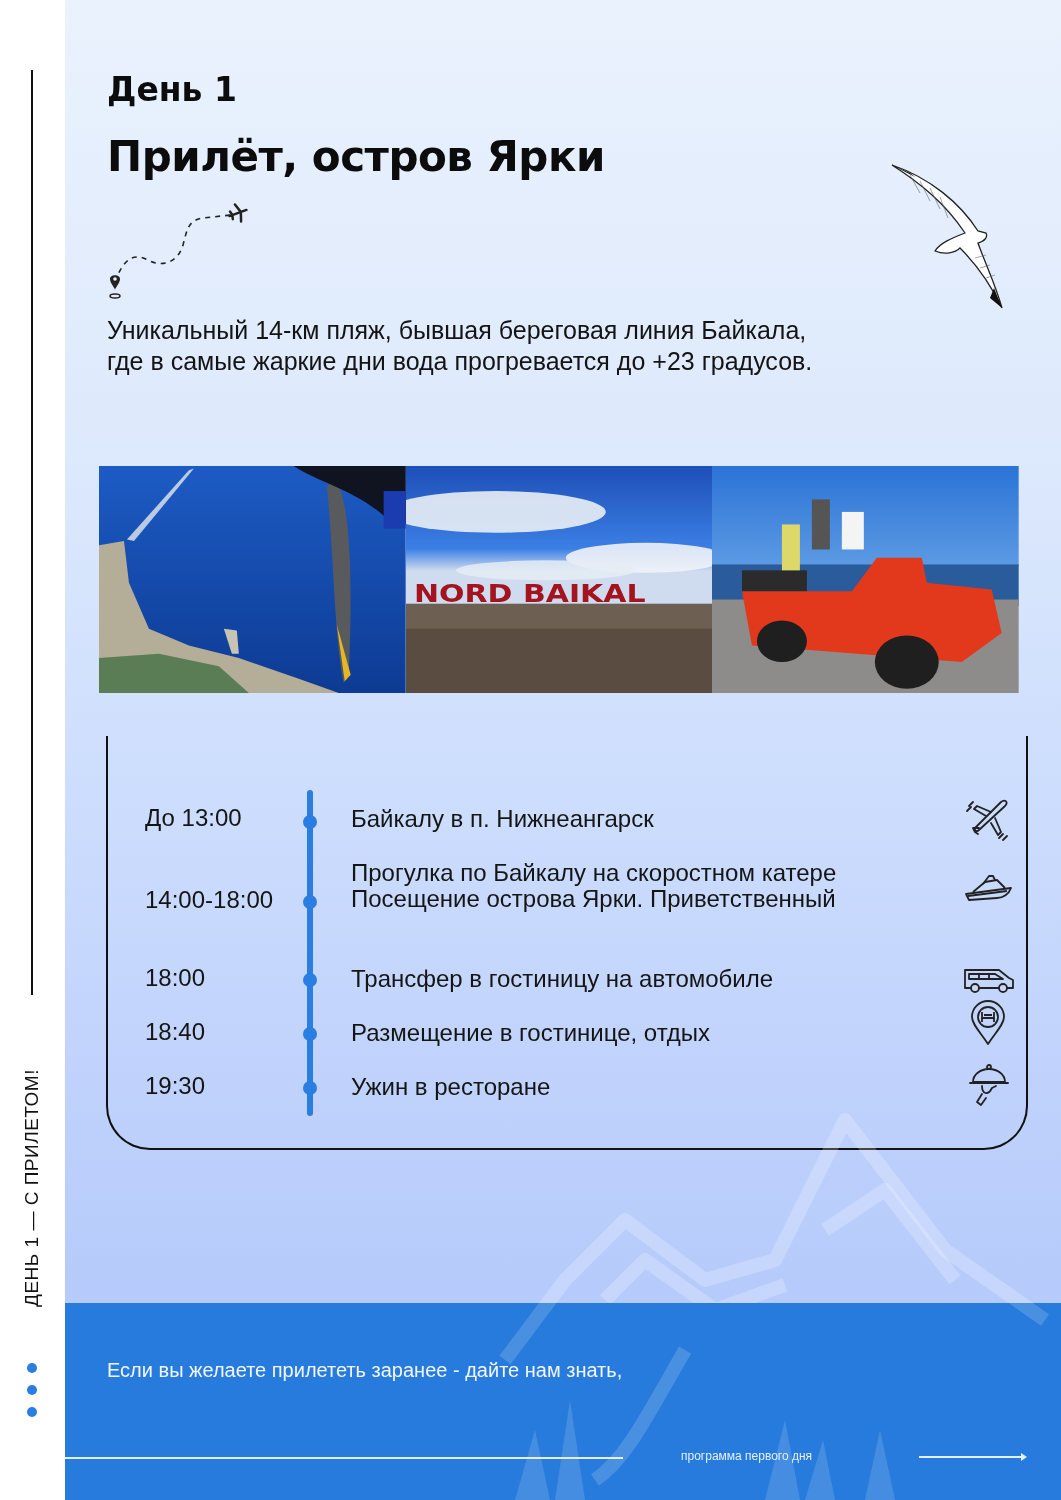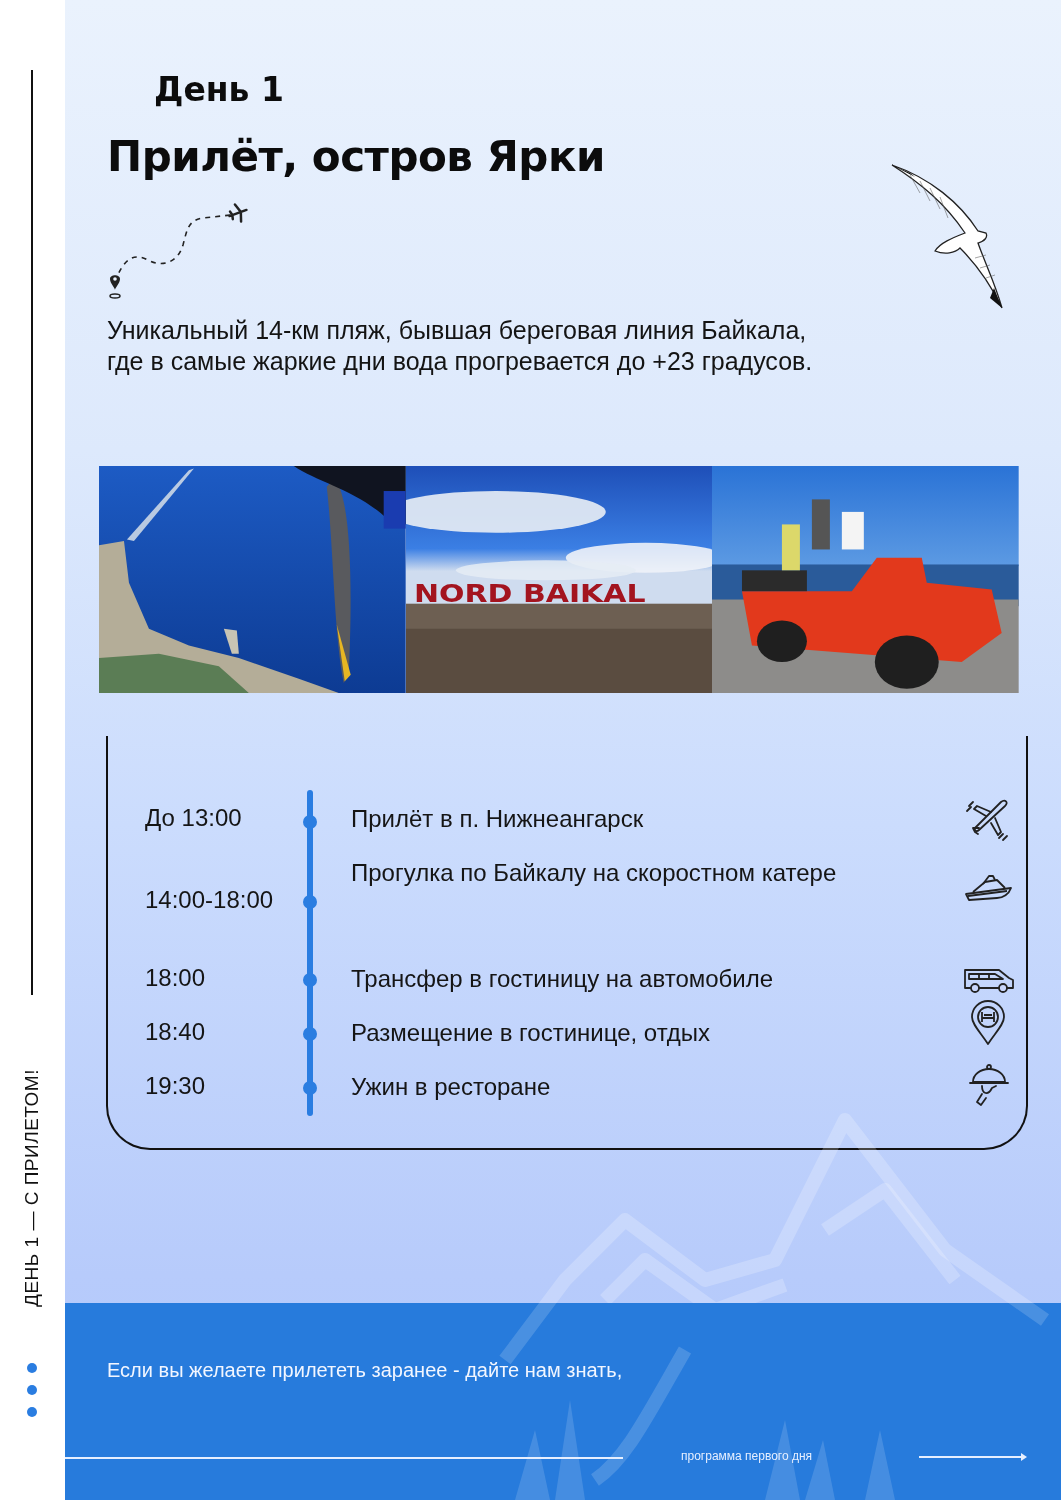--- a/index.html
+++ b/index.html
@@ -25,21 +25,21 @@
   .side-dots span {
     display: block; width: 10px; height: 10px; border-radius: 50%;
     background: #2a7de1; margin-bottom: 12px;
   }
   .page {
     position: absolute; left: 65px; top: 0; width: 996px; height: 1500px;
     background: linear-gradient(180deg, #eaf2fd 0%, #dde9fc 30%, #cbdcfd 55%, #b7cbfb 85%, #b1c7fb 100%);
     overflow: hidden;
   }
   .day-label {
-    position: absolute; left: 42px; top: 70px; font-size: 33px; font-weight: bold; color: #0c0c0c; margin-left: 47px;
+    position: absolute; left: 42px; top: 70px; font-size: 33px; font-weight: bold; color: #0c0c0c;
   }
   .page-title {
     position: absolute; left: 42px; top: 132px; font-size: 42px; font-weight: bold; color: #0c0c0c;
     letter-spacing: -0.5px;
   }
   .route-deco { position: absolute; left: 38px; top: 200px; }
   .gull { position: absolute; left: 825px; top: 163px; }
   .intro {
     position: absolute; left: 42px; top: 315px; width: 900px;
     font-size: 25px; line-height: 31px; color: #141414;
@@ -199,38 +199,39 @@
     </div>
   </div>
 
   <div class="schedule">
     <div class="timeline-bar"></div>
 
     <div class="event" style="top:68px">
       <div class="time" style="top:0">До 13:00</div>
       <div class="dot" style="top:11px"></div>
       <div class="desc" style="top:2px">
-        <div>Прилёт в п. Нижнеангарск</div>
+        <div>Байкалу в п. Нижнеангарск</div>
       </div>
       <svg class="icon" style="top:-10px" width="50" height="48" viewBox="0 0 50 48">
         <g fill="none" stroke="#222" stroke-width="1.8" stroke-linecap="round" stroke-linejoin="round">
           <path d="M38 8 C 42 5, 46 8, 42 12 L 16 36 C 14 38, 11 37, 12 34 Z"></path>
           <path d="M28 18 L 14 12 L 11 15 L 23 22"></path>
           <path d="M32 24 L 38 38 L 35 41 L 28 29"></path>
           <path d="M16 34 L 10 34 L 12 38 L 15 40"></path>
           <path d="M6 12 L 10 8 M 4 17 L 8 13 M 36 44 L 40 40 M 40 46 L 44 42"></path>
         </g>
       </svg>
     </div>
 
     <div class="event" style="top:122px">
       <div class="time" style="top:28px">14:00-18:00</div>
       <div class="dot" style="top:37px"></div>
       <div class="desc" style="top:2px">
         <div>Прогулка по Байкалу на скоростном катере</div>
+        <div>Посещение острова Ярки. Приветственный</div>
       </div>
       <svg class="icon" style="top:12px" width="52" height="36" viewBox="0 0 52 36">
         <g fill="none" stroke="#222" stroke-width="1.8" stroke-linejoin="round">
           <path d="M3 24 L 48 18 C 46 24, 40 28, 34 28 L 6 30 Z"></path>
           <path d="M10 22 L 22 12 L 34 10 L 42 18"></path>
           <path d="M20 14 L 26 6 L 30 6 L 32 10"></path>
           <path d="M5 26 L 44 21"></path>
         </g>
       </svg>
     </div>

